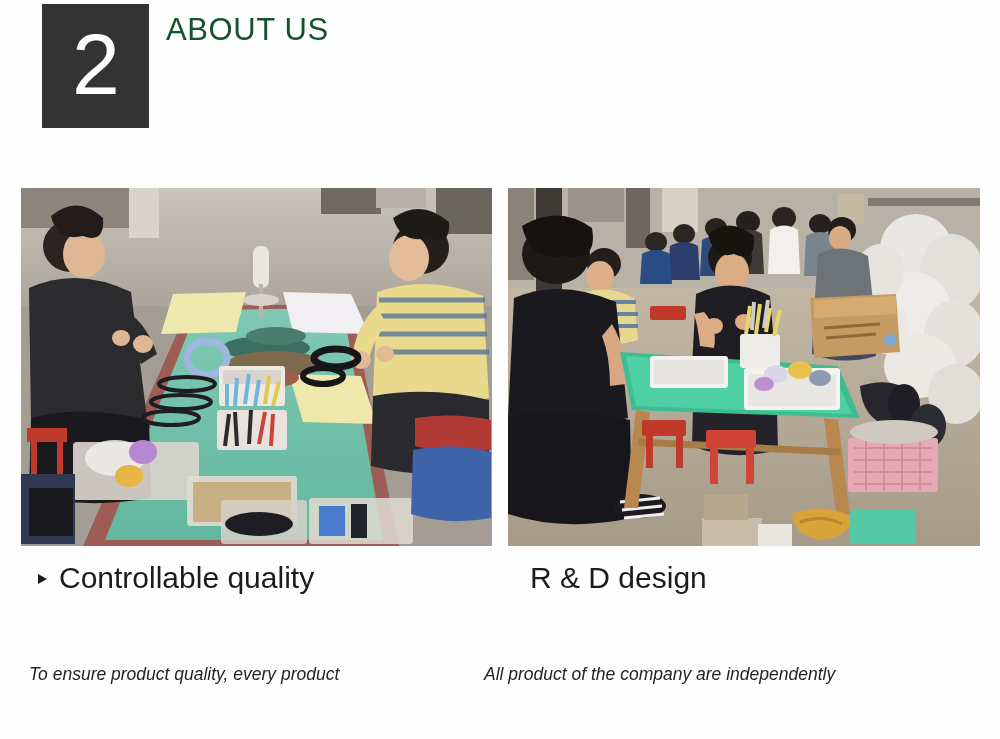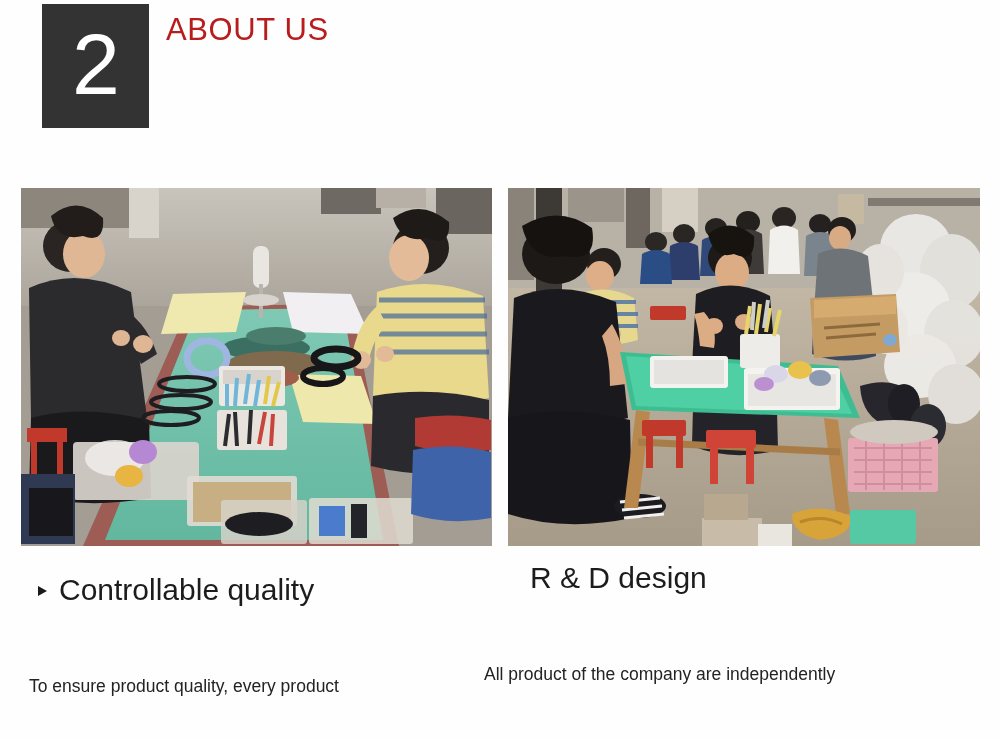--- a/index.html
+++ b/index.html
@@ -48,21 +48,21 @@
     font-weight: 300;
     line-height: 1;
     letter-spacing: -1px;
     transform: translateY(-2px);
   }
 
   .section-title {
     position: absolute;
     left: 166px;
     top: 12px;
-    color: #b91c1c;
+    color: #14532d;
     font-family: "Liberation Sans", sans-serif;
     font-size: 31px;
     font-weight: 400;
     letter-spacing: 0.6px;
     white-space: nowrap;
   }
 
   
   .photo-row {
     position: absolute;
@@ -103,21 +103,21 @@
     height: 44px;
     display: flex;
     align-items: center;
     color: #1c1c1c;
     font-family: "Liberation Sans", sans-serif;
     font-size: 30px;
     font-weight: 400;
     white-space: nowrap;
   }
 
-  .column-left .col-heading  { padding-left: 30px; margin-top: 12px; }
+  .column-left .col-heading  { padding-left: 30px; }
   .column-right .col-heading { padding-left: 46px; }
 
   .bullet-arrow {
     position: absolute;
     left: 9px;
     top: 18px;
     width: 0;
     height: 0;
     border-top: 5px solid transparent;
     border-bottom: 5px solid transparent;
@@ -127,21 +127,21 @@
   .col-body {
     margin-top: 14px;
     color: #232323;
     font-family: "Liberation Sans", sans-serif;
     font-size: 17.5px;
     font-weight: 400;
     line-height: 24px;
     white-space: pre;
   }
 
-  .col-body .body-line { display: block; }
+  .col-body .body-line { display: block; font-style: italic; }
 </style>
 </head>
 <body>
 
 <div class="page">
 
   <div class="section-header">
     <div class="badge-number">
       <span class="badge-number-text">2</span>
     </div>

